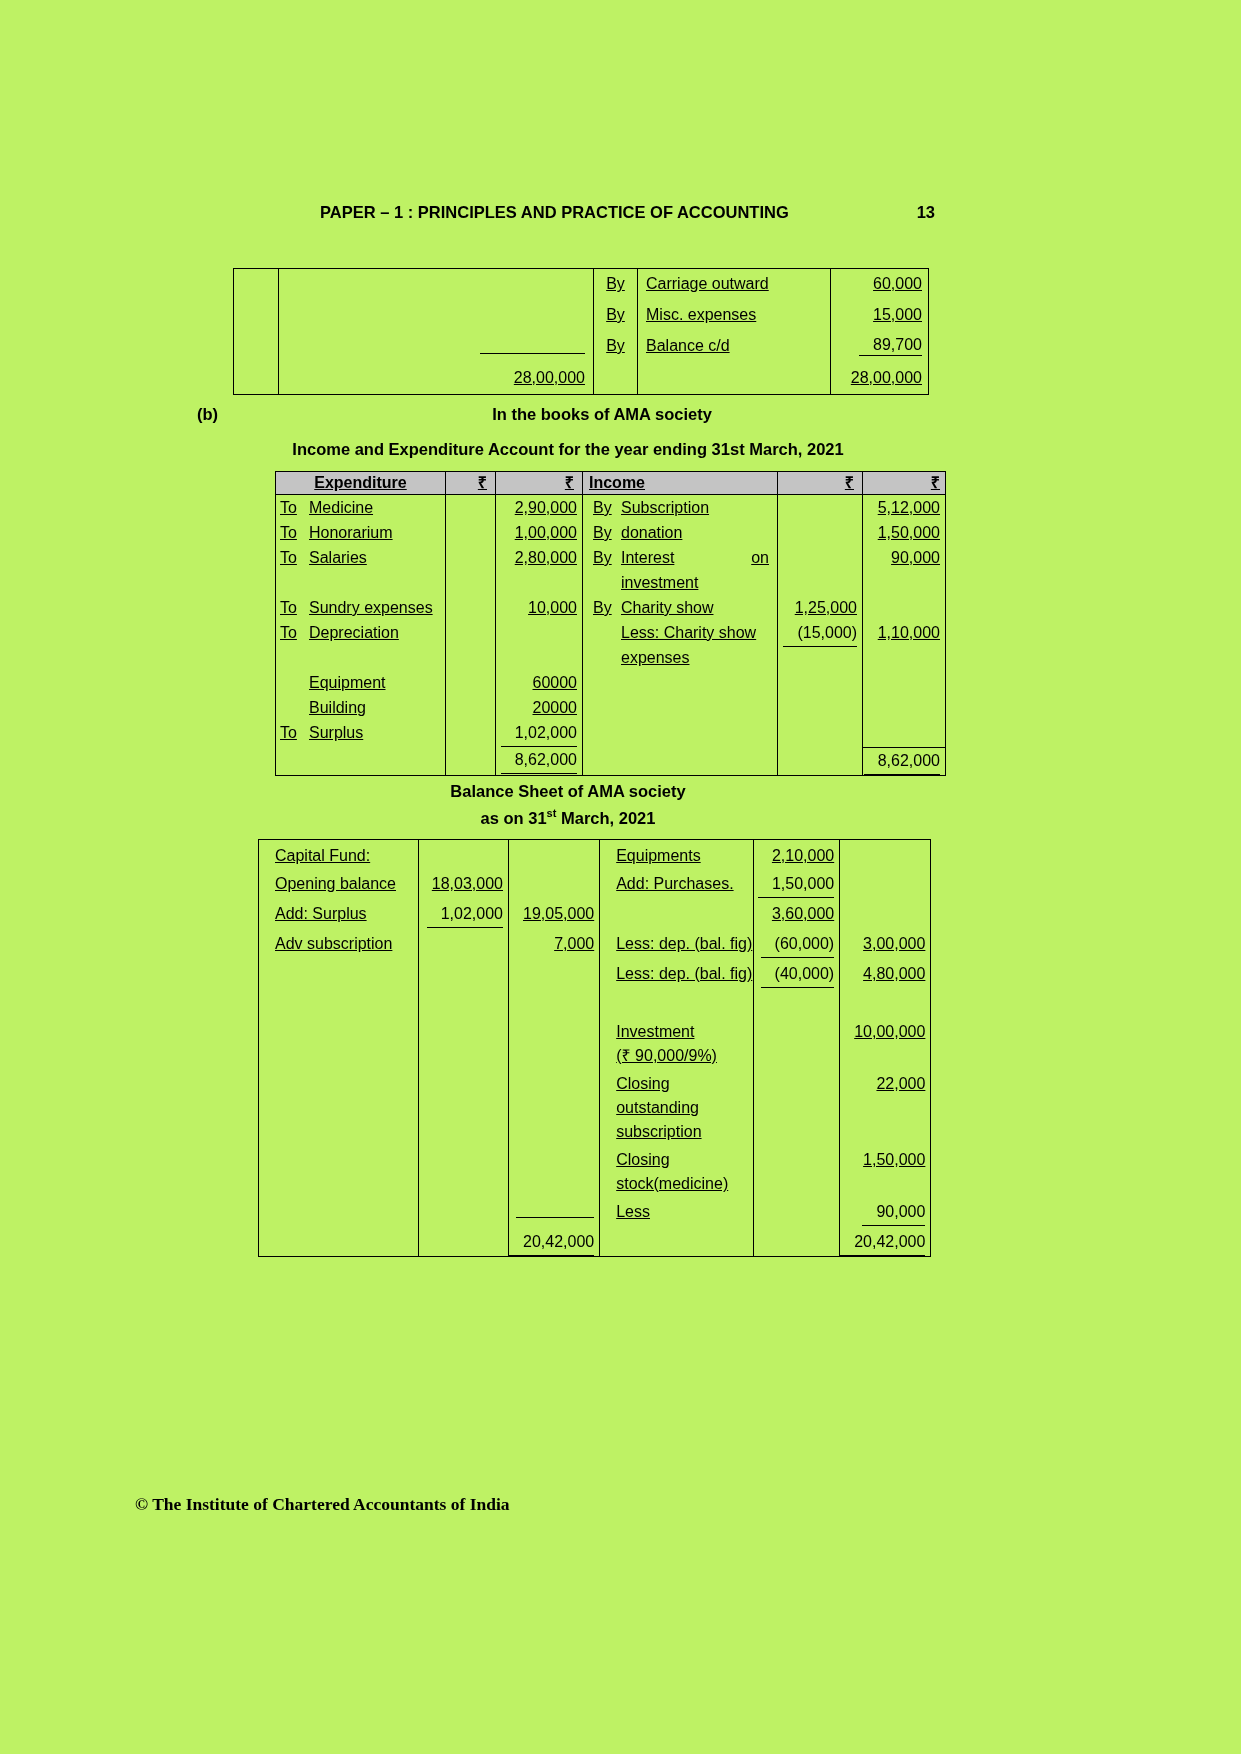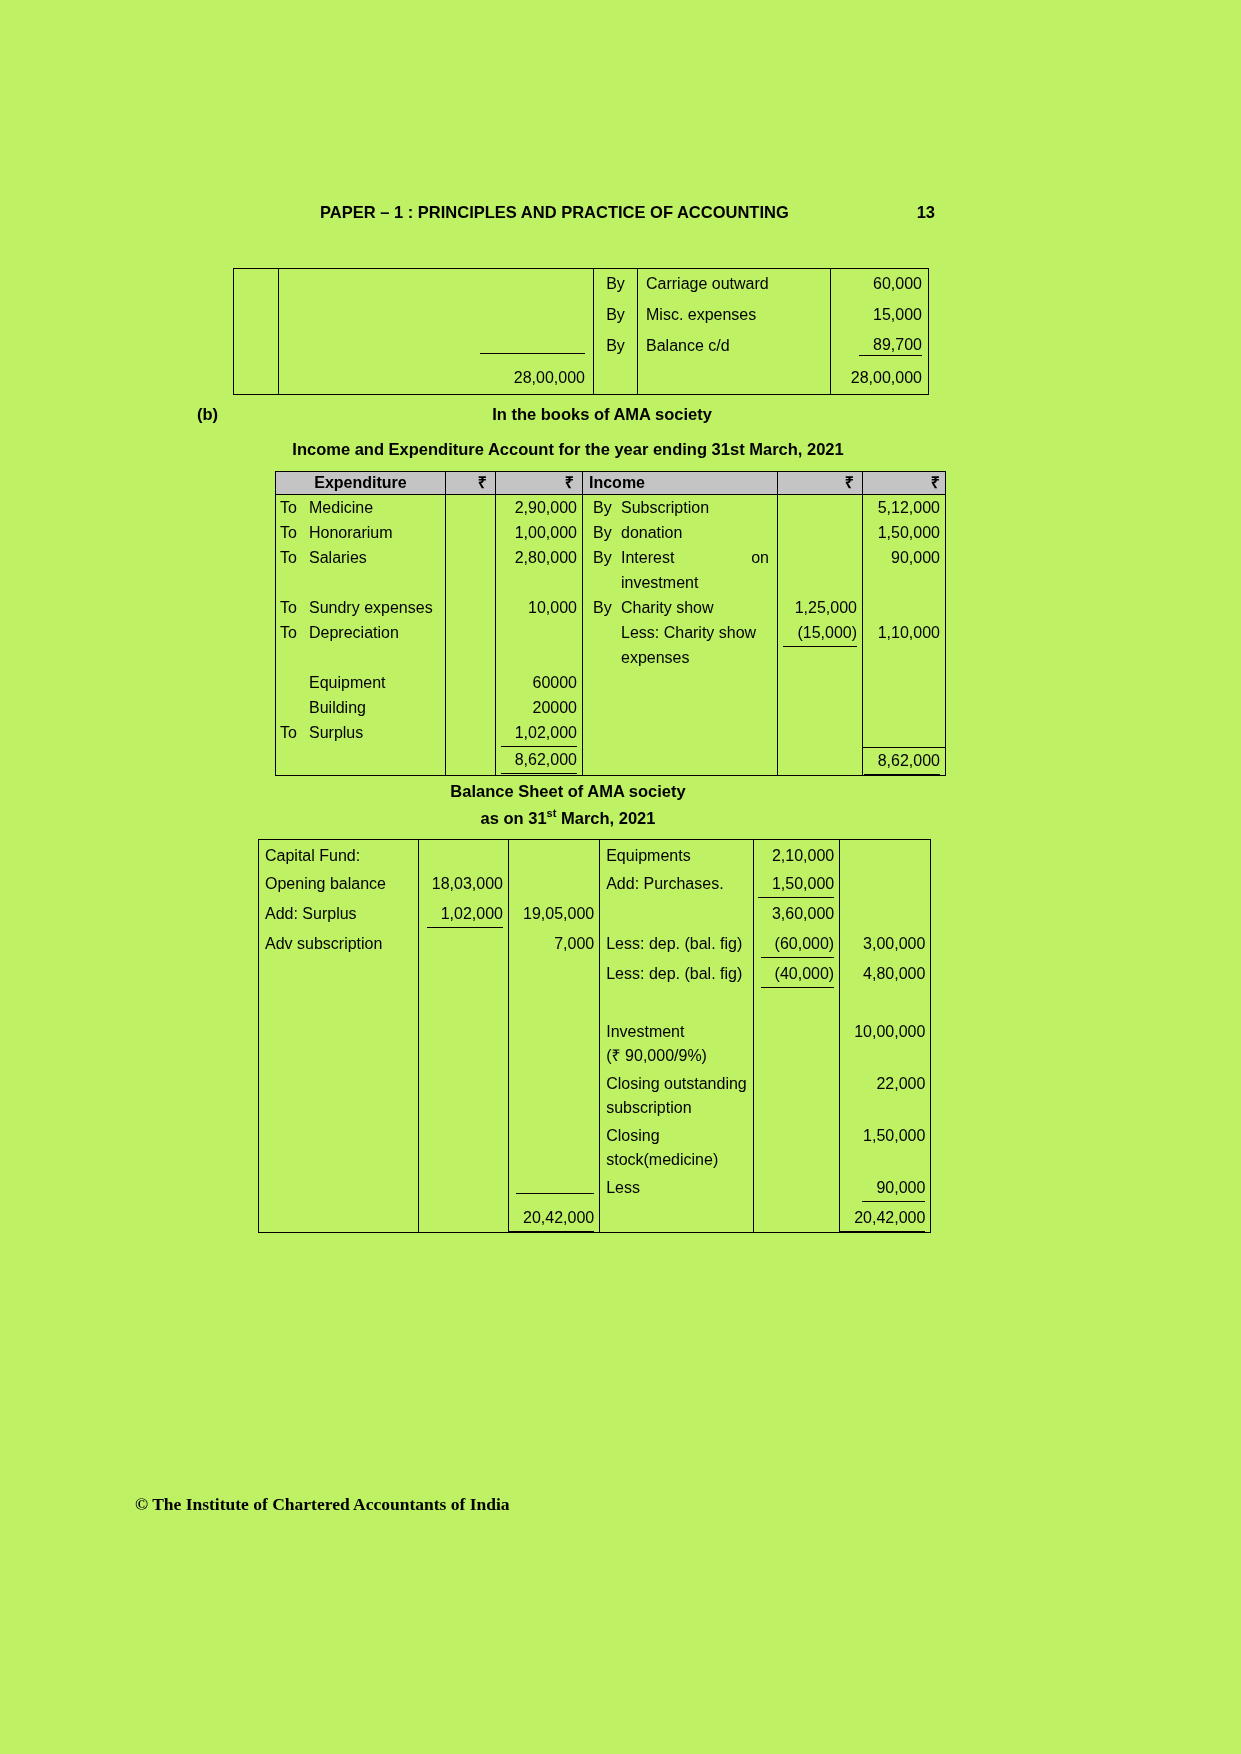--- a/index.html
+++ b/index.html
@@ -7,21 +7,21 @@
   .page { position:relative; width:1241px; height:1754px; background:#bef264; color:#000;
           font-family:"Liberation Sans", sans-serif; font-size:16px; overflow:hidden; }
 
   .doc-header { position:absolute; top:203px; left:320px; width:615px; display:flex;
                 justify-content:space-between; font-weight:bold; font-size:16.5px; }
 
   .centerline { position:absolute; left:0; text-align:center; font-weight:bold; font-size:16.5px; }
   .sec-label { position:absolute; left:197px; font-weight:bold; font-size:16.5px; }
   .sup { font-size:11px; vertical-align:super; }
 
-  .block { position:absolute; }
+  .block { position:absolute;text-decoration:underline; }
   table { border-collapse:collapse; table-layout:fixed; }
   .block table { border:1.5px solid #000; }
   td, th { vertical-align:top; overflow:hidden; }
   .block td + td, .block th + th { border-left:1px solid #000; }
 
   .ghead th { background:#c4c4c4; border-bottom:1px solid #000; font-size:16px; }
   .th-c { text-align:center; font-weight:bold; }
   .th-l { text-align:left; padding-left:6px; font-weight:bold; }
   .th-r { text-align:right; padding-right:8px; font-weight:bold; }
   .nb  { font-weight:normal; }
@@ -45,21 +45,21 @@
   .nci .pfx { flex:0 0 38px; padding-left:10px; }
   .nm { flex:1; padding-right:2px; }
   .jline { display:flex; justify-content:space-between; padding-right:6px;gap:47px; }
   .amt { text-align:right; padding-right:5px; }
   .ie .tl td { height:28px; }
   .lt { border-top:1.5px solid #000; }
 
   
   .bs td { line-height:24px; padding-top:4px; }
   .bs .ghead th { height:27px; line-height:26px; padding-top:0; }
-  .bnm { padding-left:6px; }
+  .bnm { padding-left:16px; }
   .spacer td { height:28px; }
   .bs .tl td { height:30px; }
   .l2 { display:block; }
 
   .footer { position:absolute; top:1494px; left:135px; font-family:"Liberation Serif", serif;
             font-weight:bold; font-size:17.5px; }
 </style>
 </head>
 <body>
 

